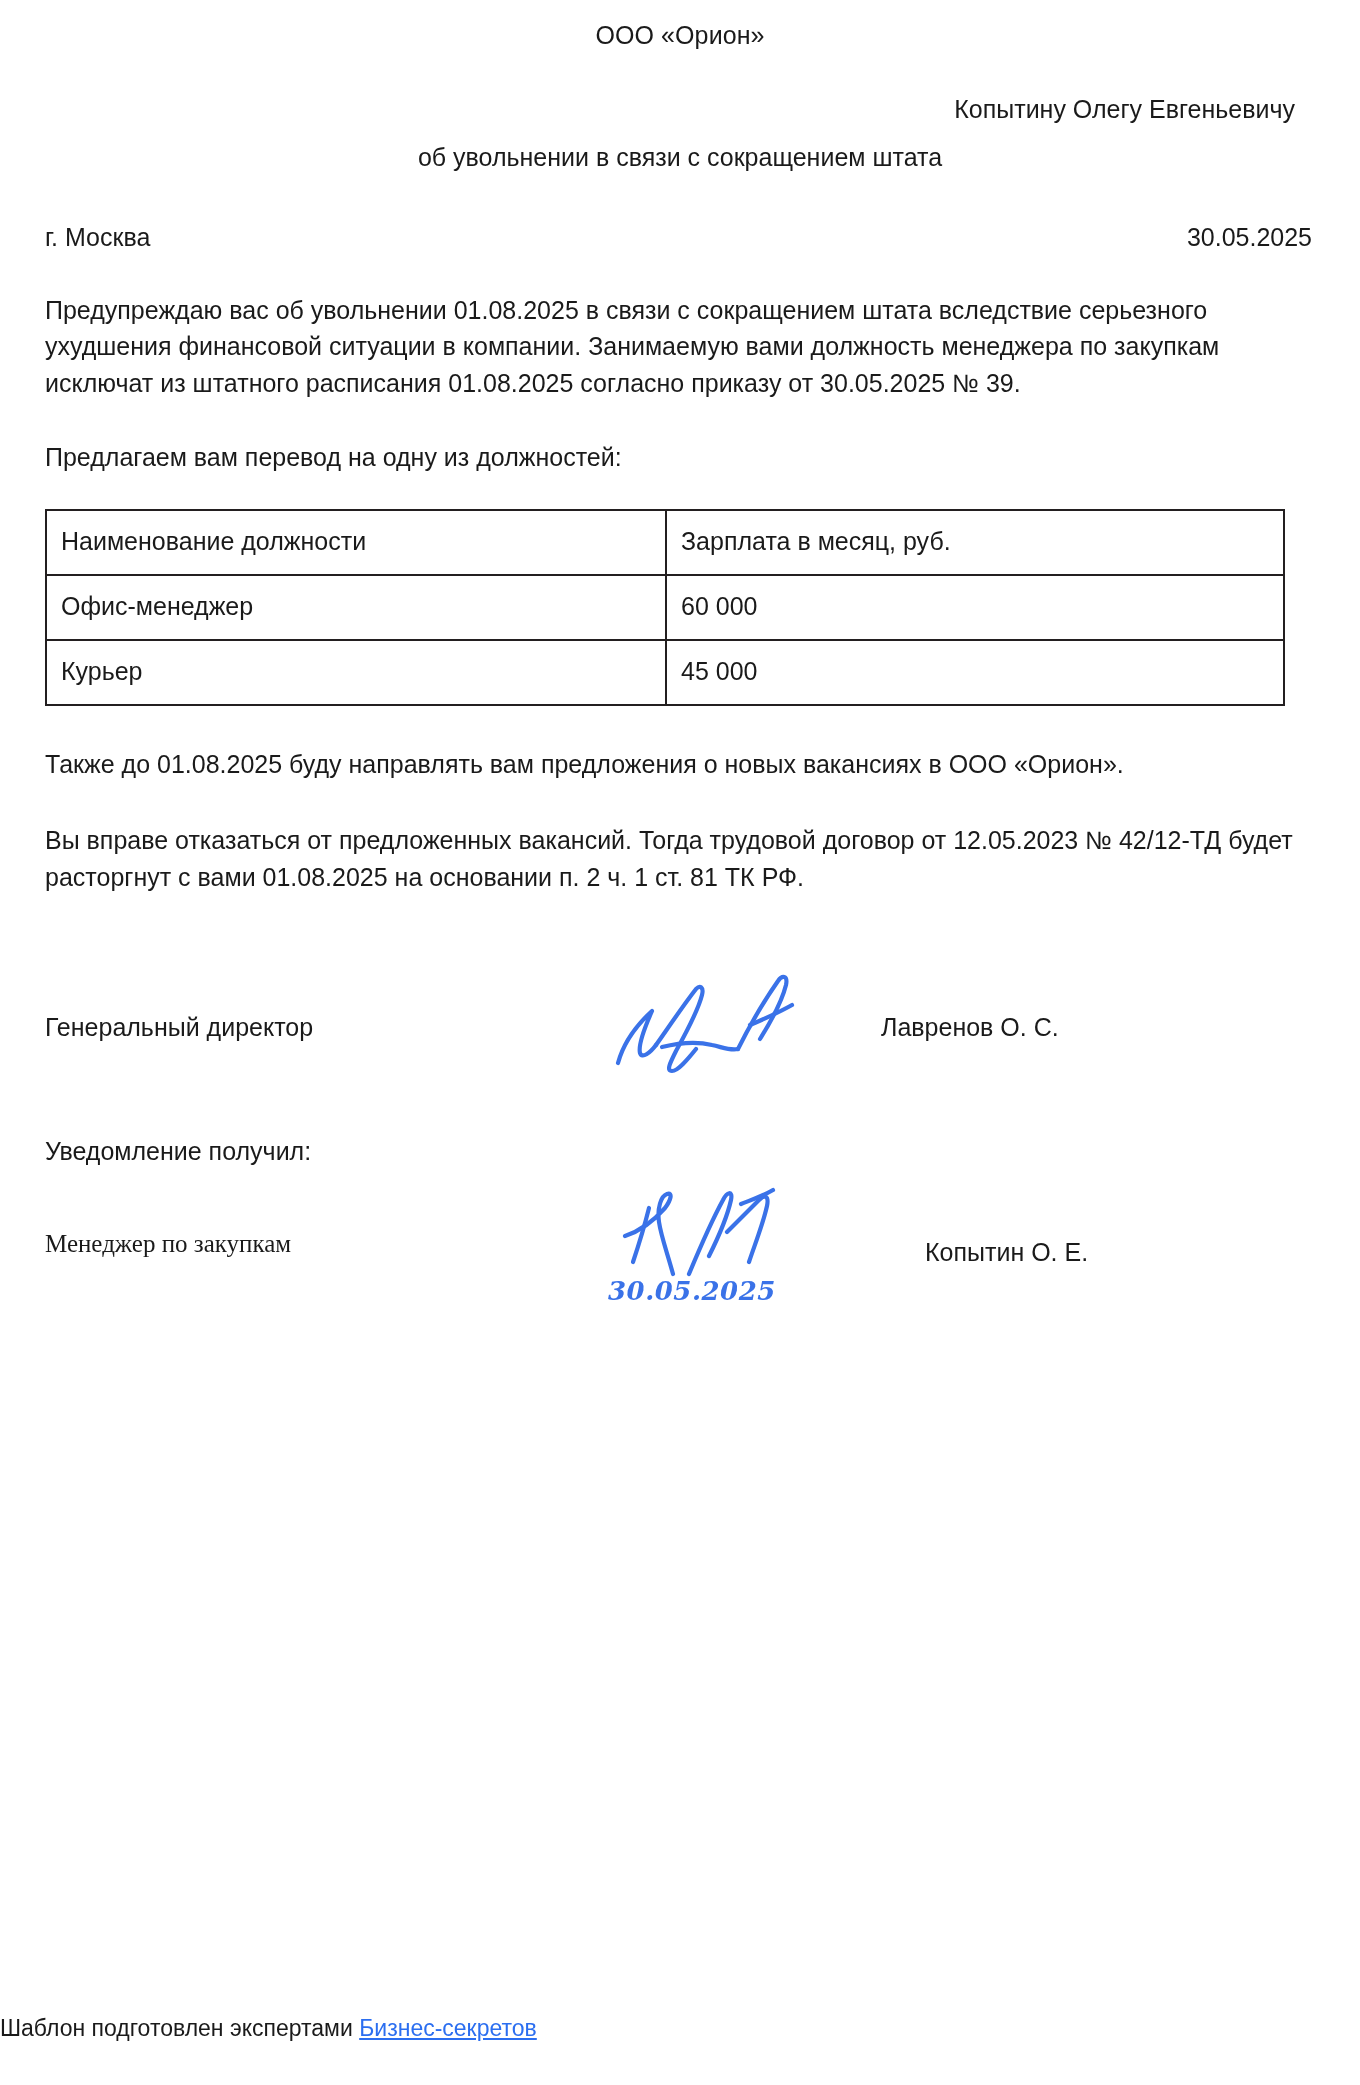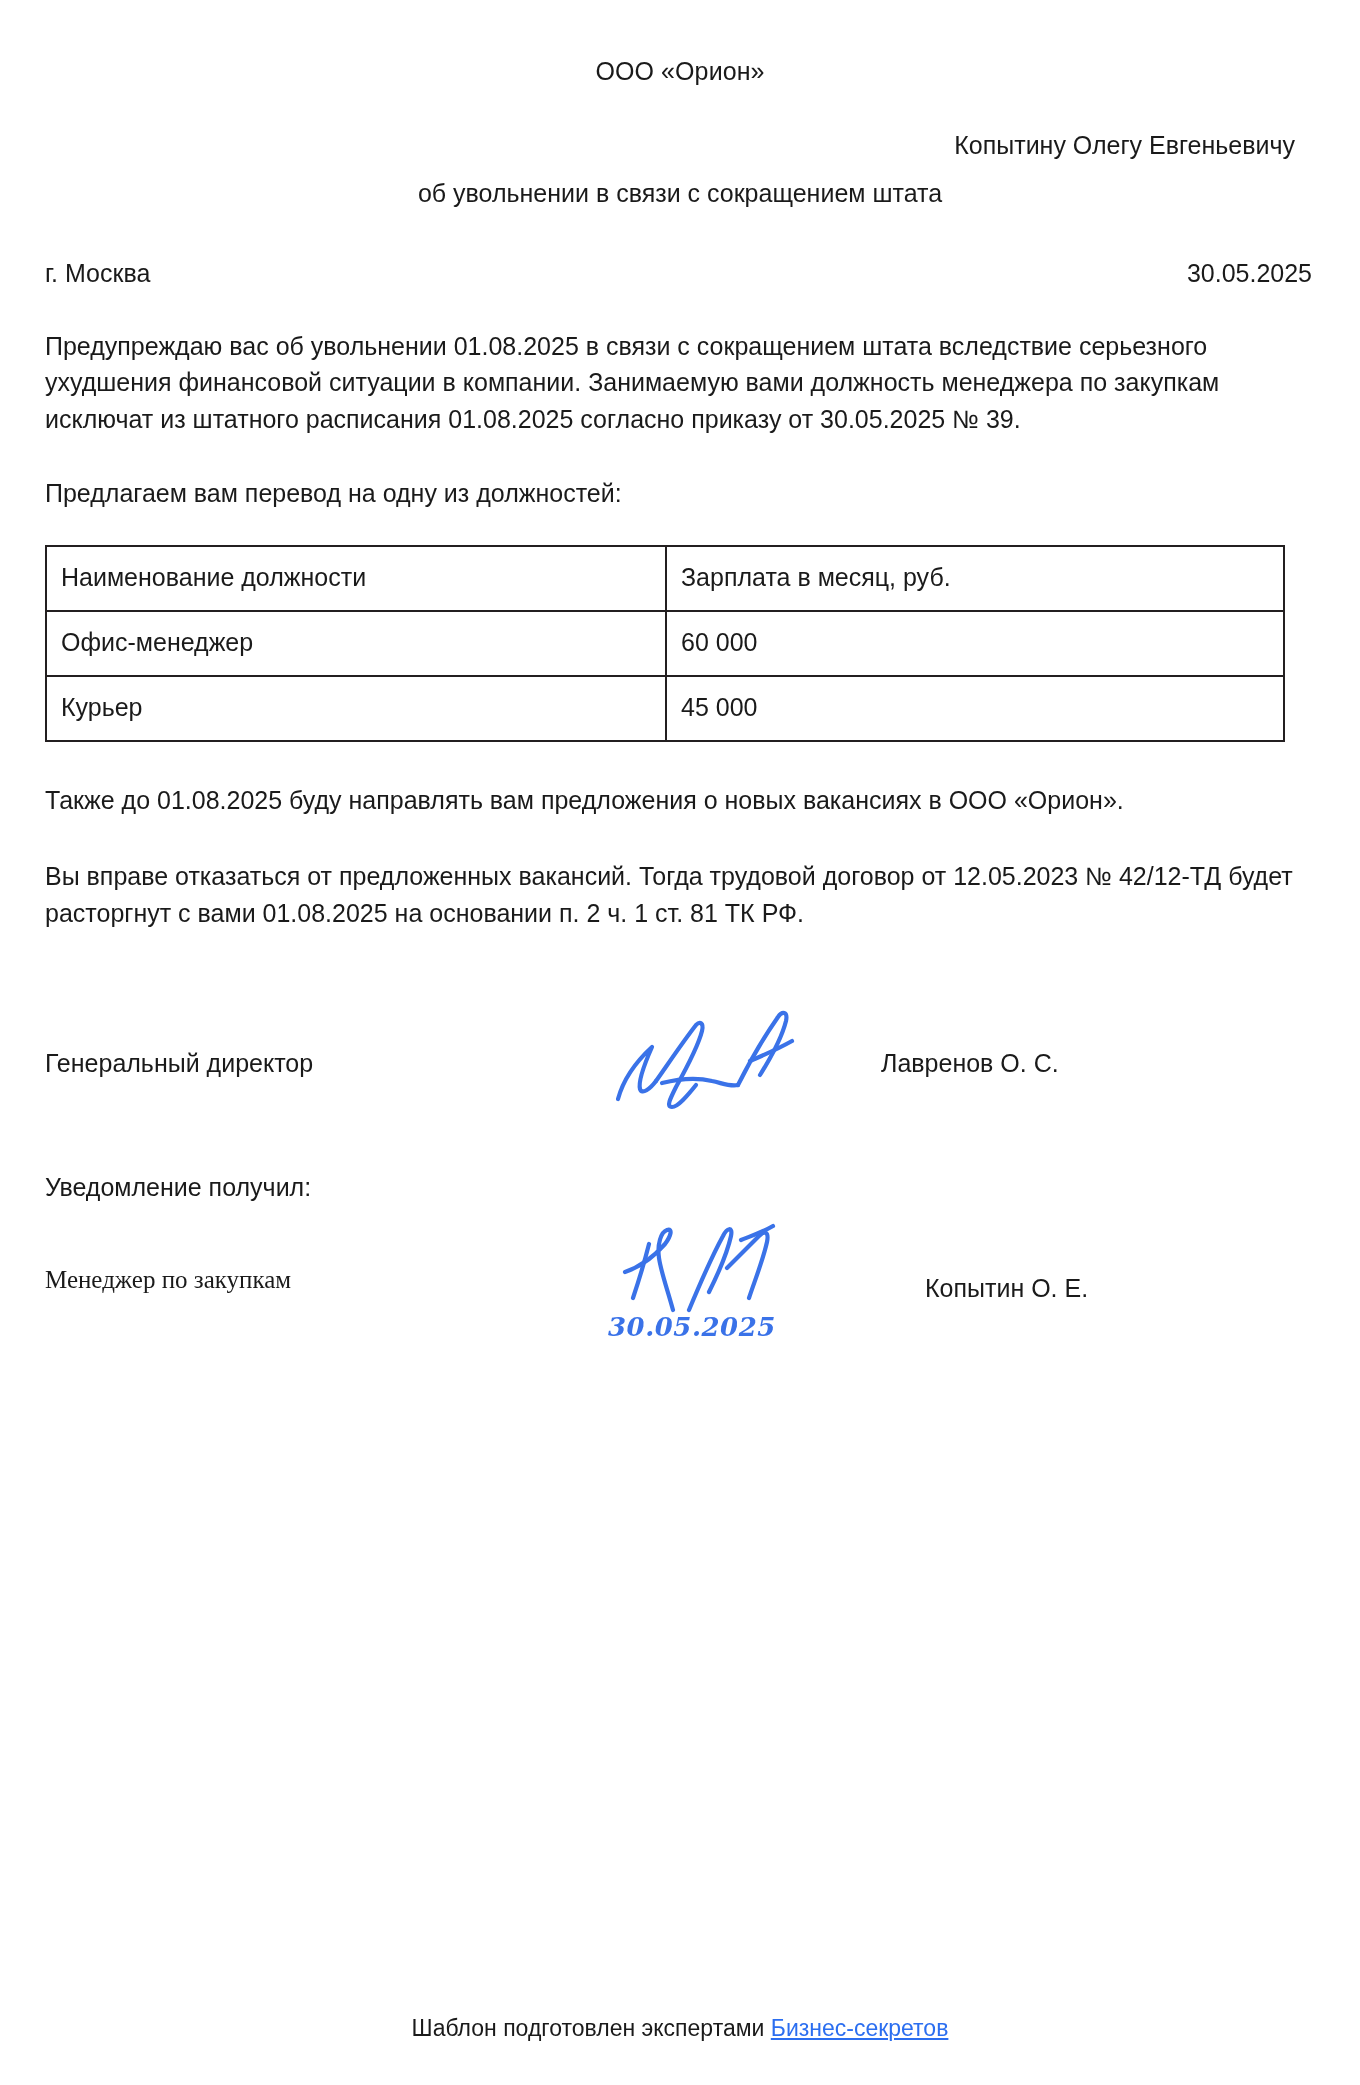--- a/index.html
+++ b/index.html
@@ -23,21 +23,21 @@
     background: #fff;
     box-sizing: border-box;
     padding: 0 45px;
   }
 
   
   .company-line {
     text-align: center;
     font-size: 25px;
     line-height: 1.2;
-    padding-top: 56px;
+    padding-top: 20px;
     letter-spacing: 0.1px;
   }
   .addressee {
     margin-top: 42px;
     text-align: right;
     font-size: 25px;
     line-height: 1.42;
     padding-right: 20px;
   }
   .addressee div { white-space: nowrap; }
@@ -152,21 +152,20 @@
     color: #3a72e8;
     letter-spacing: 0.5px;
   }
 
   
   .footer {
     position: absolute;
     left: 0;
     right: 0;
     bottom: 43px;
-    text-align: center;
     font-size: 23px;
   }
   .footer a {
     color: #2b6ef0;
     text-decoration: underline;
   }
 </style>
 </head>
 <body>
 

